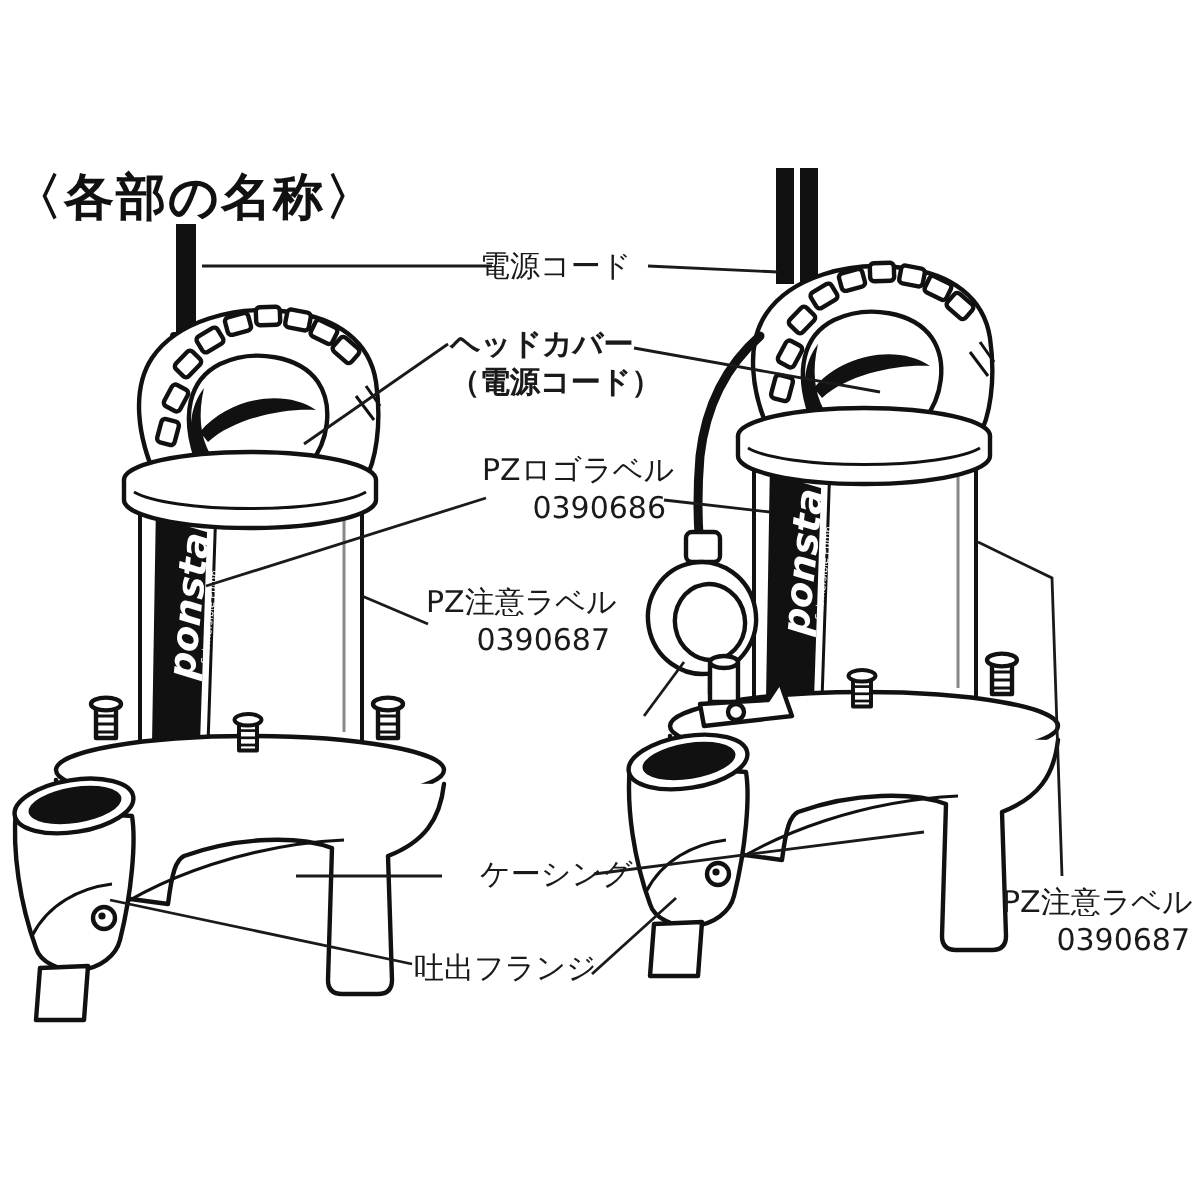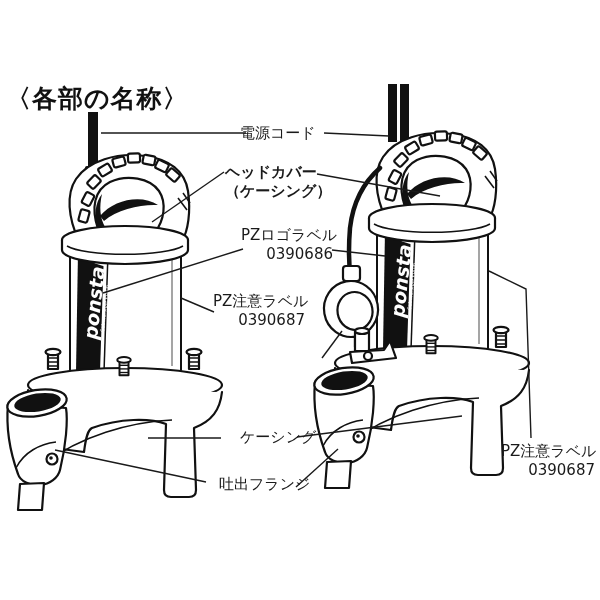--- a/index.html
+++ b/index.html
@@ -139,36 +139,36 @@
       <polyline points="489,271 526,289 531,438"></polyline>
     </g>
   </svg>
 
   <div id="title">〈各部の名称〉</div>
 
   <div class="lbl" style="left:240px;top:124px;">電源コード</div>
 
   <div class="lbl" style="left:225px;top:163px;font-weight:bold;">
     <div>ヘッドカバー</div>
-    <div>（ケーシング）</div>
+    <div>（電源コード）</div>
   </div>
 
   <div class="lbl center" style="left:241px;top:226px;width:92px;">
     <div>PZロゴラベル</div>
     <div>0390686</div>
   </div>
 
   <div class="lbl center" style="left:213px;top:292px;width:92px;">
     <div>PZ注意ラベル</div>
     <div>0390687</div>
   </div>
 
 
   <div class="lbl" style="left:240px;top:428px;">ケーシング</div>
 
-  <div class="lbl" style="left:219px;top:475px;">吐出フランジ</div>
+  <div class="lbl" style="left:207px;top:475px;">吐出フランジ</div>
 
   <div class="lbl center" style="left:501px;top:442px;width:94px;">
     <div>PZ注意ラベル</div>
     <div>0390687</div>
   </div>
 
 </div>
 
 </body></html>

